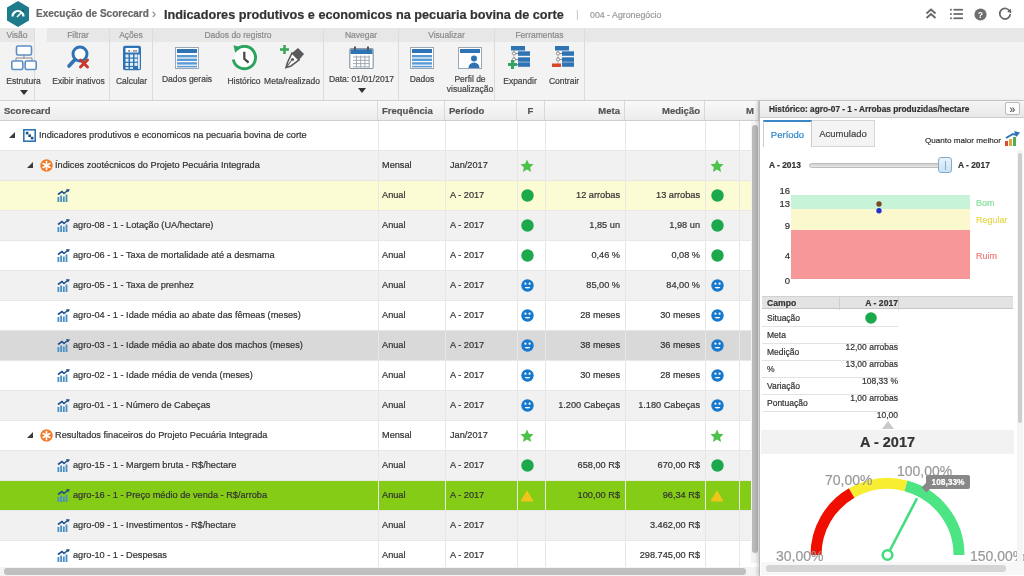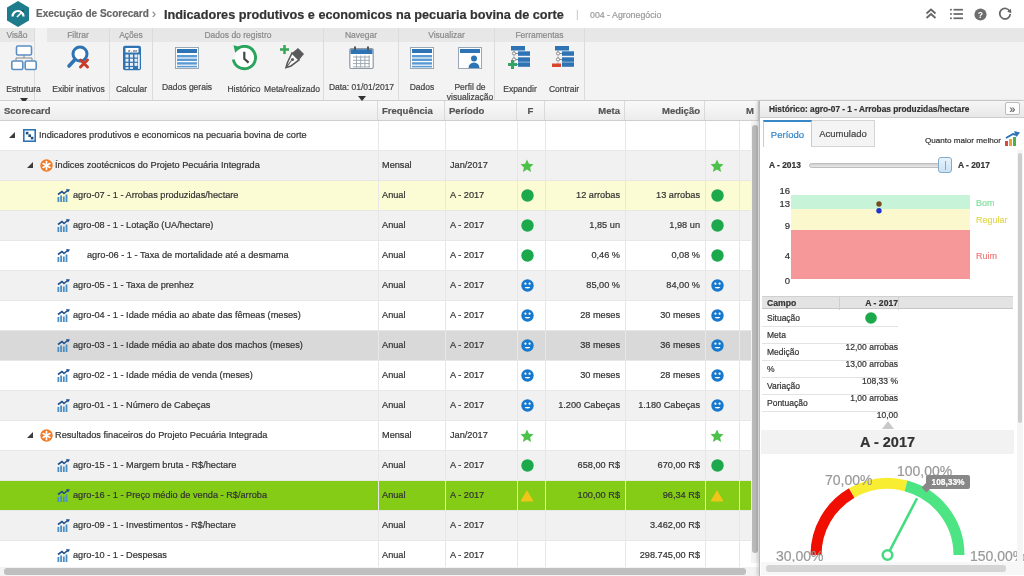--- a/index.html
+++ b/index.html
@@ -12,21 +12,21 @@
 .crumb2 { position:absolute; left:164px; top:8px; font-size:12.7px; font-weight:bold; color:#333; }
 .pipe { position:absolute; left:576px; top:8px; font-size:11px; color:#ccc; }
 .crumb3 { position:absolute; left:590px; top:10px; font-size:8.8px; color:#999; }
 
 #ribbon { position:absolute; left:0; top:28px; width:1024px; height:73px; background:#f3f3f3; border-bottom:1px solid #d0d0d0; }
 .rgroup { position:absolute; top:0; height:72px; border-right:1px solid #dcdcdc; }
 .rgroup .glabel { display:block; text-align:center; height:14px; line-height:14px; font-size:8.5px; color:#8a8a8a; background:#e7e7e7; }
 #ribbonfill { position:absolute; left:585px; top:0; width:439px; height:14px; background:#e7e7e7; }
 .rbtn { position:absolute; text-align:center; font-size:8.5px; color:#444; white-space:nowrap; }
 .rbtn .ric { display:block; margin:0 auto; }
-.rbtn .rlbl { display:block; margin-top:14px; line-height:9.5px; }
+.rbtn .rlbl { display:block; margin-top:6px; line-height:9.5px; }
 
 #grid { position:absolute; left:0; top:101px; width:759px; height:475px; background:#fff; overflow:hidden; }
 #ghead { position:absolute; left:0; top:0; width:759px; height:20px; background:linear-gradient(#f9f9f9,#ececec); border-bottom:1px solid #cfcfcf; }
 .hcell { position:absolute; top:0; height:19px; line-height:19px; font-size:9.5px; font-weight:bold; color:#555; border-right:1px solid #d9d9d9; padding:0 4px; overflow:hidden; white-space:nowrap; }
 .grow { position:absolute; left:0; width:759px; height:30px; border-bottom:1px solid #e7e7e7; }
 .grow .vline { position:absolute; top:0; width:1px; height:30px; background:#e7e7e7; }
 .gc { position:absolute; top:0; height:29px; line-height:29px; font-size:9.2px; color:#333; white-space:nowrap; overflow:hidden; }
 .tree { left:0; }
 .freq { left:382px; }
 .per { left:450px; }
@@ -368,21 +368,20 @@
         <span style="position:absolute;left:57px;top:8px;line-height:13px"><svg class="icv" width="13" height="13" viewBox="0 0 13 13">
             <g fill="#4a90c4">
               <rect x="0.5" y="8" width="1.8" height="5"></rect>
               <rect x="3.2" y="6.5" width="1.8" height="6.5"></rect>
               <rect x="5.9" y="7.5" width="1.8" height="5.5"></rect>
               <rect x="8.6" y="5.5" width="1.8" height="7.5"></rect>
             </g>
             <path d="M1 5.5 L5 2.5 L7 4.5 L10.5 1.5" fill="none" stroke="#1f4e8c" stroke-width="1.6"></path>
             <polygon points="9,0 13,0.5 11,3.5" fill="#1f4e8c"></polygon>
           </svg></span>
-        <span style="position:absolute;left:73px;line-height:29px">agro-07 - 1 - Arrobas produzidas/hectare</span>
       </div>
       <div class="gc freq">Anual</div>
       <div class="gc per">A - 2017</div>
       <div class="gc fic" style="line-height:normal;padding-top:8px"><svg class="icv" width="13" height="13" viewBox="0 0 13 13">
           <circle cx="6.5" cy="6.5" r="6.2" fill="#1ba94c"></circle>
         </svg></div>
       <div class="gc meta">12 arrobas</div>
       <div class="gc med">13 arrobas</div>
       <div class="gc faic" style="line-height:normal;padding-top:8px"><svg class="icv" width="13" height="13" viewBox="0 0 13 13">
           <circle cx="6.5" cy="6.5" r="6.2" fill="#1ba94c"></circle>
@@ -432,21 +431,21 @@
         <span style="position:absolute;left:57px;top:8px;line-height:13px"><svg class="icv" width="13" height="13" viewBox="0 0 13 13">
             <g fill="#4a90c4">
               <rect x="0.5" y="8" width="1.8" height="5"></rect>
               <rect x="3.2" y="6.5" width="1.8" height="6.5"></rect>
               <rect x="5.9" y="7.5" width="1.8" height="5.5"></rect>
               <rect x="8.6" y="5.5" width="1.8" height="7.5"></rect>
             </g>
             <path d="M1 5.5 L5 2.5 L7 4.5 L10.5 1.5" fill="none" stroke="#1f4e8c" stroke-width="1.6"></path>
             <polygon points="9,0 13,0.5 11,3.5" fill="#1f4e8c"></polygon>
           </svg></span>
-        <span style="position:absolute;left:87px;line-height:29px">agro-06 - 1 - Taxa de mortalidade até a desmama</span>
+        <span style="position:absolute;left:73px;line-height:29px">agro-06 - 1 - Taxa de mortalidade até a desmama</span>
       </div>
       <div class="gc freq">Anual</div>
       <div class="gc per">A - 2017</div>
       <div class="gc fic" style="line-height:normal;padding-top:8px"><svg class="icv" width="13" height="13" viewBox="0 0 13 13">
           <circle cx="6.5" cy="6.5" r="6.2" fill="#1ba94c"></circle>
         </svg></div>
       <div class="gc meta">0,46 %</div>
       <div class="gc med">0,08 %</div>
       <div class="gc faic" style="line-height:normal;padding-top:8px"><svg class="icv" width="13" height="13" viewBox="0 0 13 13">
           <circle cx="6.5" cy="6.5" r="6.2" fill="#1ba94c"></circle>

